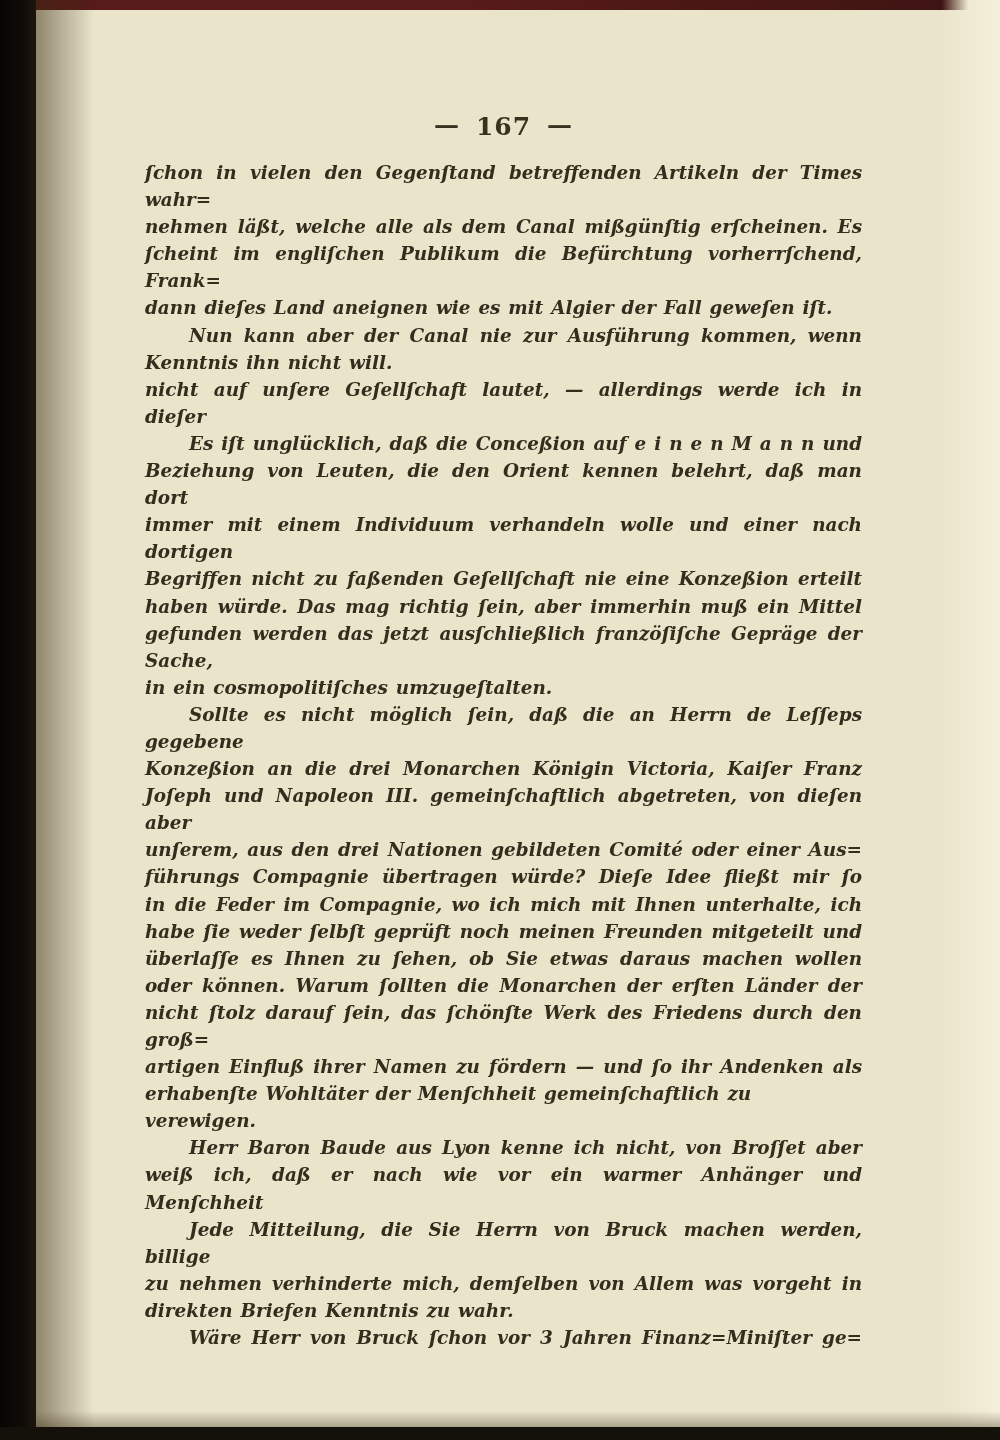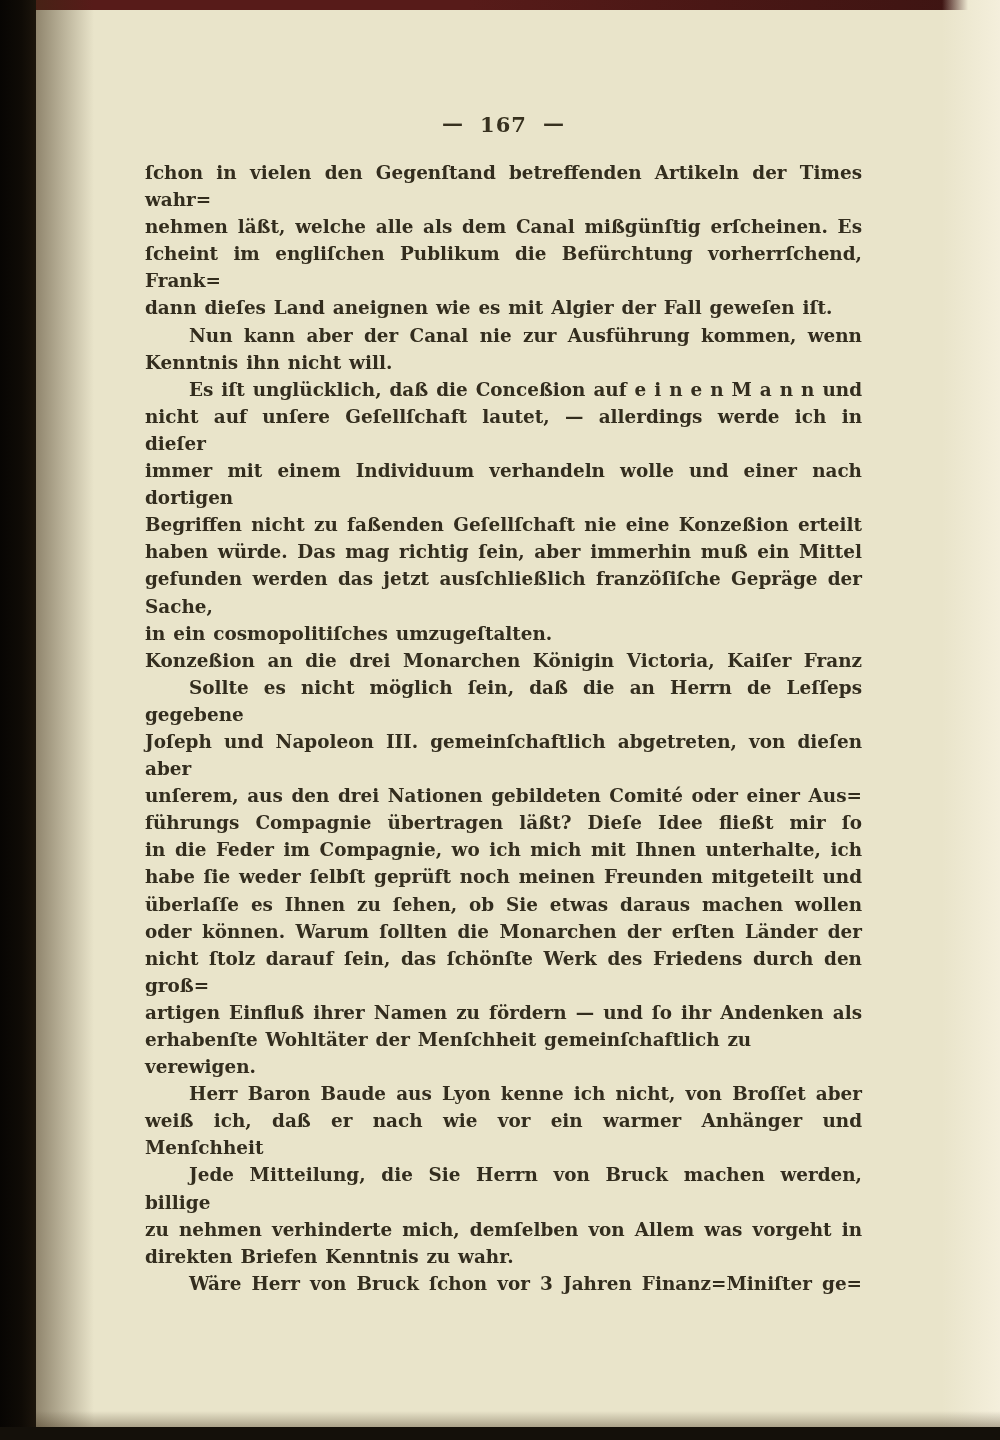--- a/index.html
+++ b/index.html
@@ -73,42 +73,42 @@
     width: 36px;
     height: 100%;
     background: linear-gradient(to right, #070503 0%, #0f0b06 60%, #1c150c 100%);
   }
   .page-number {
     position: absolute;
     top: 112px;
     left: 145px;
     width: 717px;
     text-align: center;
-    font-size: 21px;
+    font-size: 25px;
     font-weight: 700;
     color: #37311f;
     letter-spacing: 1px;
   }
   .page-number .dash {
     display: inline-block;
     margin: 0 16px;
     transform: translateY(-2px);
   }
   .text-block {
     position: absolute;
     left: 145px;
     top: 159px;
     width: 717px;
     font-size: 18.4px;
     line-height: 27.1px;
     font-weight: 700;
     color: #332d1e;
     word-spacing: 1.5px;
   }
-  .line { white-space: normal; }
+  .line { white-space: normal; font-style: italic; }
   .line.just {
     text-align: justify;
     text-align-last: justify;
   }
   .line.indent {
     text-indent: 44px;
   }
 </style>
 </head>
 <body>
@@ -126,32 +126,33 @@
     <span class="dash">—</span><span>167</span><span class="dash">—</span>
   </div>
 
   <div class="text-block">
       <div class="line just">ſchon in vielen den Gegenſtand betreffenden Artikeln der Times wahr=</div>
       <div class="line just">nehmen läßt, welche alle als dem Canal mißgünſtig erſcheinen. Es</div>
       <div class="line just">ſcheint im engliſchen Publikum die Befürchtung vorherrſchend, Frank=</div>
       <div class="line">dann dieſes Land aneignen wie es mit Algier der Fall geweſen iſt.</div>
       <div class="line just indent">Nun kann aber der Canal nie zur Ausführung kommen, wenn</div>
       <div class="line">Kenntnis ihn nicht will.</div>
+      <div class="line just">nicht auf unſere Geſellſchaft lautet, — allerdings werde ich in dieſer</div>
       <div class="line just indent">Es iſt unglücklich, daß die Conceßion auf  e i n e n  M a n n  und</div>
-      <div class="line just">nicht auf unſere Geſellſchaft lautet, — allerdings werde ich in dieſer</div>
+      <div class="line just">Beziehung von Leuten, die den Orient kennen belehrt, daß man dort</div>
       <div class="line just">immer mit einem Individuum verhandeln wolle und einer nach dortigen</div>
       <div class="line just">Begriffen nicht zu faßenden Geſellſchaft nie eine Konzeßion erteilt</div>
       <div class="line just">haben würde. Das mag richtig ſein, aber immerhin muß ein Mittel</div>
       <div class="line just">gefunden werden das jetzt ausſchließlich franzöſiſche Gepräge der Sache,</div>
       <div class="line">in ein cosmopolitiſches umzugeſtalten.</div>
+      <div class="line just indent">Sollte es nicht möglich ſein, daß die an Herrn de Leſſeps gegebene</div>
       <div class="line just">Konzeßion an die drei Monarchen Königin Victoria, Kaiſer Franz</div>
-      <div class="line just indent">Sollte es nicht möglich ſein, daß die an Herrn de Leſſeps gegebene</div>
       <div class="line just">Joſeph und Napoleon III. gemeinſchaftlich abgetreten, von dieſen aber</div>
       <div class="line just">unſerem, aus den drei Nationen gebildeten Comité oder einer Aus=</div>
-      <div class="line just">führungs Compagnie übertragen läßt? Dieſe Idee fließt mir ſo</div>
+      <div class="line just">führungs Compagnie übertragen würde? Dieſe Idee fließt mir ſo</div>
       <div class="line just">in die Feder im Compagnie, wo ich mich mit Ihnen unterhalte, ich</div>
       <div class="line just">habe ſie weder ſelbſt geprüft noch meinen Freunden mitgeteilt und</div>
       <div class="line just">überlaſſe es Ihnen zu ſehen, ob Sie etwas daraus machen wollen</div>
       <div class="line just">oder können. Warum ſollten die Monarchen der erſten Länder der</div>
       <div class="line just">nicht ſtolz darauf ſein, das ſchönſte Werk des Friedens durch den groß=</div>
       <div class="line just">artigen Einfluß ihrer Namen zu fördern — und ſo ihr Andenken als</div>
       <div class="line">erhabenſte Wohltäter der Menſchheit gemeinſchaftlich zu verewigen.</div>
       <div class="line just indent">Herr Baron Baude aus Lyon kenne ich nicht, von Broſſet aber</div>
       <div class="line just">weiß ich, daß er nach wie vor ein warmer Anhänger und Menſchheit</div>
       <div class="line just indent">Jede Mitteilung, die Sie Herrn von Bruck machen werden, billige</div>

